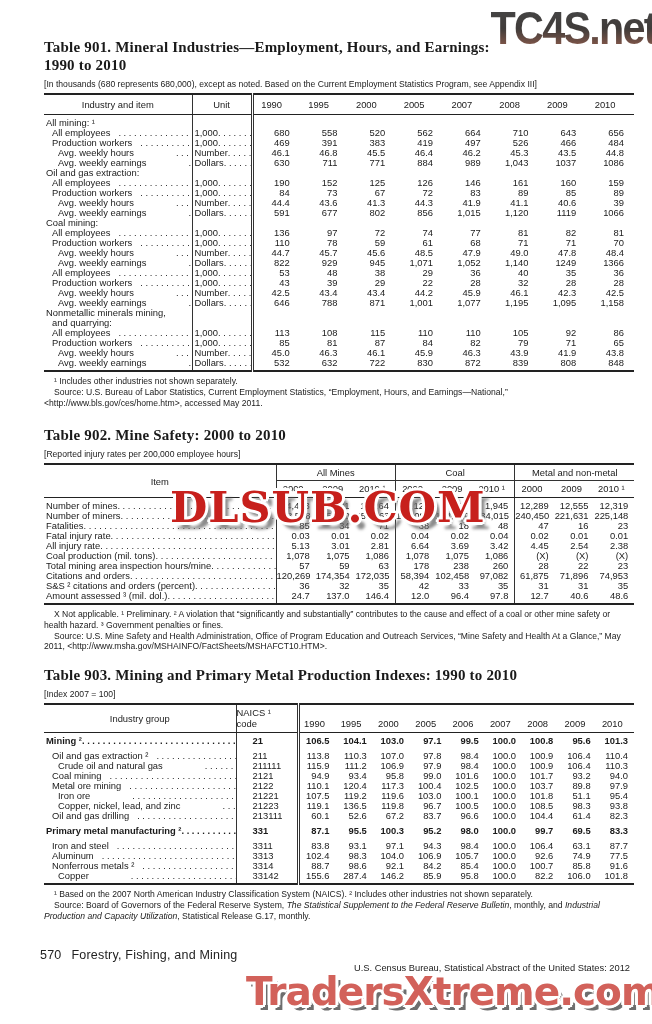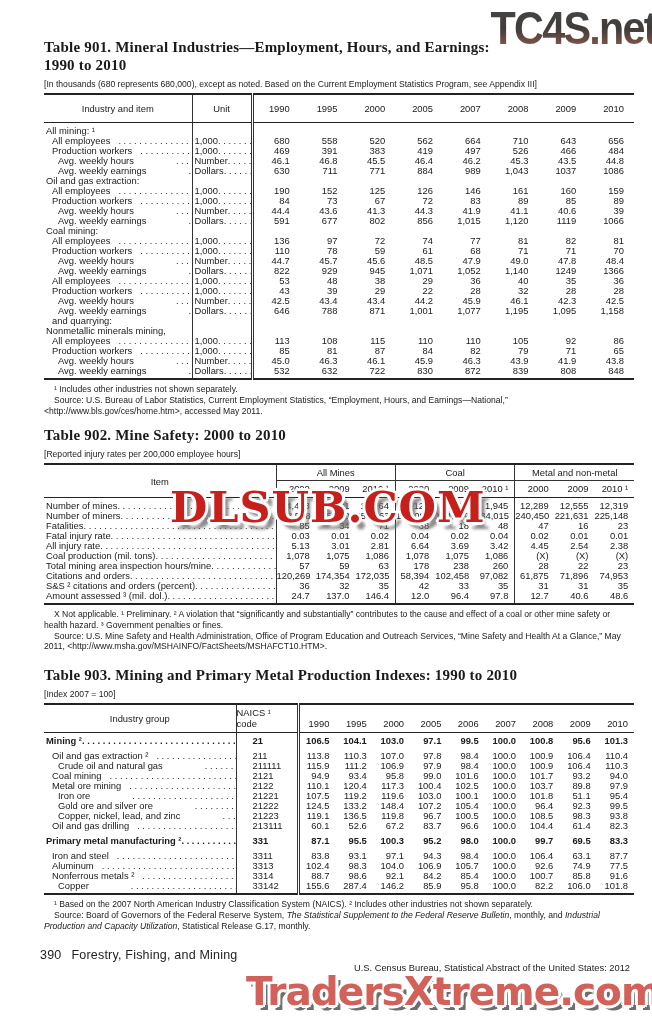--- a/index.html
+++ b/index.html
@@ -8,27 +8,27 @@
   .sec{position:absolute;left:44px;width:590px;}
   #sec901{top:38px;}
   #sec902{top:426px;}
   #sec903{top:666px;}
 
   .tbl-title{font-family:"Liberation Serif",serif;font-weight:bold;font-size:15px;line-height:18px;letter-spacing:.2px;}
   .tbl-note{font-size:8.6px;line-height:10px;margin-top:5px;margin-bottom:4px;color:#1a1a1a;}
 
   table{width:590px;table-layout:fixed;border-collapse:collapse;
         border-top:2px solid #222;border-bottom:2px solid #222;}
-  th{font-weight:normal;font-size:9.4px;line-height:11px;padding:8px;}
+  th{font-weight:normal;font-size:9.4px;line-height:11px;padding:0;}
   thead th{border-bottom:1.5px solid #222;}
   td{font-size:9.4px;line-height:10px;padding:0;vertical-align:baseline;white-space:nowrap;}
   tbody tr:first-child td{padding-top:3px;}
   tbody tr:last-child td{padding-bottom:2px;}
   .num{text-align:right;padding-right:10px;}
-  .num-h{text-align:right;padding-right:10px;}
+  .num-h{padding-right:10px;}
   .c-lab,.h-lab{border-right:1px solid #333;text-align:right;}
   .c-unit,.h-unit{border-right:3px double #333;}
   .lab{display:flex;align-items:baseline;overflow:hidden;padding-left:2px;}
   .lab .lt{white-space:nowrap;}
   .in1 .lab{padding-left:8px;gap:8px;}
   .in2 .lab{padding-left:14px;gap:42px;}
   .dots{flex:1 1 auto;overflow:hidden;white-space:nowrap;min-width:4px;}
   .dots::before{content:" . . . . . . . . . . . . . . . . . . . . . . . . . . . . . . . . . . . . . . . . . . . . . . . . . .";}
 
   
@@ -505,39 +505,39 @@
             <td class="num">646</td>
             <td class="num">788</td>
             <td class="num">871</td>
             <td class="num">1,001</td>
             <td class="num">1,077</td>
             <td class="num">1,195</td>
             <td class="num">1,095</td>
             <td class="num">1,158</td>
           </tr>
           <tr class="grp">
+            <td class="c-lab">
+              <div class="lab">
+                <span class="lt">Nonmetallic minerals mining,</span>
+              </div>
+            </td>
+            <td class="c-unit"></td>
+            <td class="num"></td>
+            <td class="num"></td>
+            <td class="num"></td>
+            <td class="num"></td>
+            <td class="num"></td>
+            <td class="num"></td>
+            <td class="num"></td>
+            <td class="num"></td>
+          </tr>
+          <tr class="grp">
             <td class="c-lab in1">
               <div class="lab">
                 <span class="lt">and quarrying:</span>
-              </div>
-            </td>
-            <td class="c-unit"></td>
-            <td class="num"></td>
-            <td class="num"></td>
-            <td class="num"></td>
-            <td class="num"></td>
-            <td class="num"></td>
-            <td class="num"></td>
-            <td class="num"></td>
-            <td class="num"></td>
-          </tr>
-          <tr class="grp">
-            <td class="c-lab">
-              <div class="lab">
-                <span class="lt">Nonmetallic minerals mining,</span>
               </div>
             </td>
             <td class="c-unit"></td>
             <td class="num"></td>
             <td class="num"></td>
             <td class="num"></td>
             <td class="num"></td>
             <td class="num"></td>
             <td class="num"></td>
             <td class="num"></td>
@@ -1002,38 +1002,20 @@
             <td class="num">103.0</td>
             <td class="num">100.1</td>
             <td class="num">100.0</td>
             <td class="num">101.8</td>
             <td class="num">51.1</td>
             <td class="num">95.4</td>
           </tr>
           <tr>
             <td class="c-lab in2">
               <div class="lab">
-                <span class="lt">Gold ore and silver ore</span>
-                <span class="dots"></span>
-              </div>
-            </td>
-            <td class="c-naics naics-val">21222</td>
-            <td class="num">124.5</td>
-            <td class="num">133.2</td>
-            <td class="num">148.4</td>
-            <td class="num">107.2</td>
-            <td class="num">105.4</td>
-            <td class="num">100.0</td>
-            <td class="num">96.4</td>
-            <td class="num">92.3</td>
-            <td class="num">99.5</td>
-          </tr>
-          <tr>
-            <td class="c-lab in2">
-              <div class="lab">
                 <span class="lt">Copper, nickel, lead, and zinc</span>
                 <span class="dots"></span>
               </div>
             </td>
             <td class="c-naics naics-val">21223</td>
             <td class="num">119.1</td>
             <td class="num">136.5</td>
             <td class="num">119.8</td>
             <td class="num">96.7</td>
             <td class="num">100.5</td>
@@ -1176,21 +1158,21 @@
             <td class="num">106.0</td>
             <td class="num">101.8</td>
           </tr>
         </tbody>
     </table>
     <div class="fn">¹ Based on the 2007 North American Industry Classification System (NAICS). ² Includes other industries not shown separately.</div>
     <div class="fn"><span>Source: Board of Governors of the Federal Reserve System, </span><i>The Statistical Supplement to the Federal Reserve Bulletin</i><span>, monthly, and </span><i>Industrial Production and Capacity Utilization</i><span>, Statistical Release G.17, monthly.</span></div>
   </div>
 
   <div id="footer-left">
-    <span class="pgnum">390</span><span>Forestry, Fishing, and Mining</span>
+    <span class="pgnum">570</span><span>Forestry, Fishing, and Mining</span>
   </div>
   <div id="census-credit">U.S. Census Bureau, Statistical Abstract of the United States: 2012</div>
 
   <div class="wm" id="wm-top">TC4S.net</div>
   <div class="wm" id="wm-mid">DLSUB.COM</div>
   <div class="wm" id="wm-bot">TradersXtreme.com</div>
 
 </div>
 
 </body></html>

